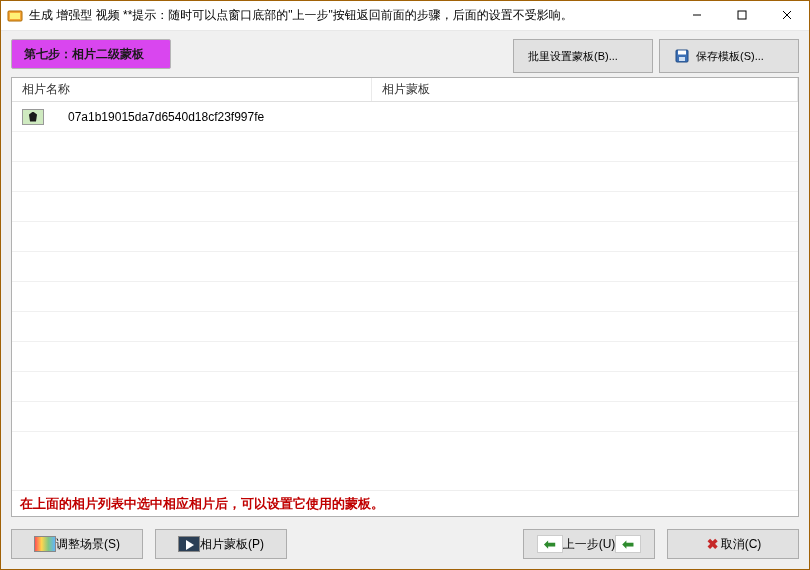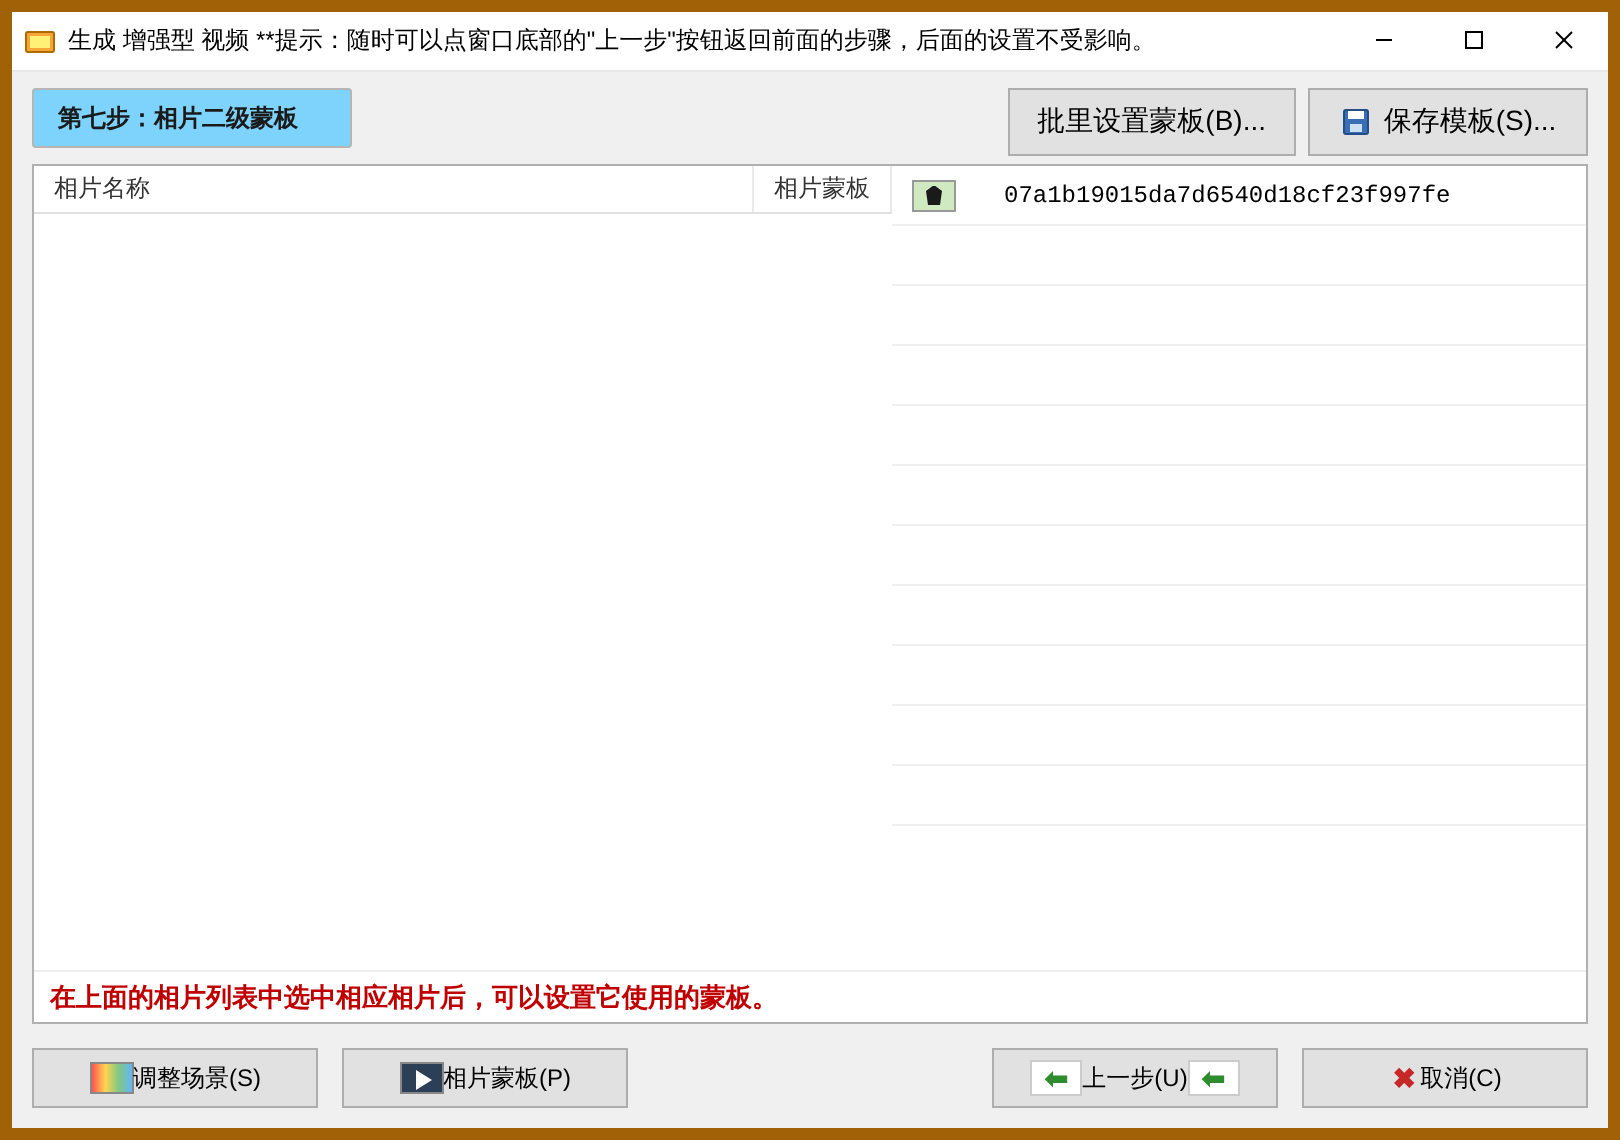--- a/index.html
+++ b/index.html
@@ -1,52 +1,52 @@
 <!DOCTYPE html>
 <html><head>
 <meta charset="utf-8">
 <style>
   * { box-sizing: border-box; margin: 0; padding: 0; }
   html, body { width: 810px; height: 570px; font-family: "Microsoft YaHei", "SimSun", sans-serif; font-size: 12px; background: #fff; overflow: hidden; }
-  .window { width: 810px; height: 570px; border: 6px solid #a16207; display: flex; flex-direction: column; background: #f0f0f0; }
+  .window { width: 810px; height: 570px; border: 1px solid #a16207; display: flex; flex-direction: column; background: #f0f0f0; }
   .titlebar { height: 30px; background: #fff; display: flex; align-items: center; padding-left: 6px; border-bottom: 1px solid #e8e8e8; }
   .titlebar-icon { width: 16px; height: 16px; margin-right: 6px; }
   .titlebar-text { flex: 1; font-size: 12px; color: #000; white-space: nowrap; overflow: hidden; }
   .win-btns { display: flex; height: 100%; }
   .win-btn { width: 45px; height: 28px; display: flex; align-items: center; justify-content: center; color: #222; }
 
   .content { flex: 1; padding: 8px 10px 10px 10px; display: flex; flex-direction: column; gap: 8px; }
 
   .top-row { display: flex; align-items: stretch; gap: 6px; height: 30px; }
-  .step-chip { flex: 0 0 auto; min-width: 160px; height: 30px; border: 1px solid #b5b5b5; background: #7dd3fc; display: flex; align-items: center; padding: 0 12px; font-weight: bold; color: #1a1a1a; border-radius: 2px; }
+  .step-chip { flex: 0 0 auto; min-width: 160px; height: 30px; border: 1px solid #b5b5b5; background: #d946ef; display: flex; align-items: center; padding: 0 12px; font-weight: bold; color: #1a1a1a; border-radius: 2px; }
   .top-spacer { flex: 1; }
-  .btn { height: 30px; border: 1px solid #adadad; background: #e1e1e1; display: flex; align-items: center; justify-content: center; padding: 16px 14px; font-size: 14px; color: #000; cursor: default; gap: 6px; }
+  .btn { height: 30px; border: 1px solid #adadad; background: #e1e1e1; display: flex; align-items: center; padding: 16px 14px; font-size: 11px; color: #000; cursor: default; gap: 6px; }
   .btn.wide { min-width: 140px; }
 
   .panel { flex: 1; border: 1px solid #b0b0b0; background: #fff; display: flex; flex-direction: column; overflow: hidden; }
-  .list-wrap { flex: 1; display: flex; flex-direction: row; font-family: Liberation Mono, monospace; }
+  .list-wrap { flex: 1; display: flex; flex-direction: column; }
   .list-header { display: flex; height: 24px; background: #fff; border-bottom: 1px solid #e0e0e0; }
   .list-header .col { display: flex; align-items: center; padding: 0 10px; color: #333; border-right: 1px solid #eaeaea; }
   .col.name { flex: 0 0 360px; }
   .col.mask { flex: 1; }
   .list-body { flex: 1; overflow: hidden; }
   .row { display: flex; height: 30px; align-items: center; border-bottom: 1px solid #f0f0f0; }
   .row .cell { padding: 0 10px; display: flex; align-items: center; gap: 24px; }
   .cell.name { flex: 0 0 360px; }
   .cell.mask { flex: 1; justify-content: center; }
   .thumb { width: 22px; height: 16px; border: 1px solid #999; background: linear-gradient(135deg,#cfeac0 0%,#cfeac0 100%); position: relative; }
   .thumb::after { content: ""; position: absolute; left: 5px; top: 2px; width: 10px; height: 10px; background: #1a1a1a; clip-path: polygon(50% 0%, 90% 30%, 80% 100%, 20% 100%, 10% 30%); }
 
   .empty-row { height: 30px; border-bottom: 1px solid #f0f0f0; }
 
   .hint-bar { height: 26px; display: flex; align-items: center; padding: 11px 8px; color: #c00000; font-weight: bold; font-size: 13px; border-top: 1px solid #eee; }
 
   .bottom-row { display: flex; gap: 12px; align-items: center; padding-top: 4px; }
   .bottom-row .spacer { flex: 1; }
-  .bottom-btn { height: 30px; width: 143px; border: 1px solid #adadad; background: #e1e1e1; display: flex; align-items: center; justify-content: center; gap: 0; font-size: 12px; cursor: default; }
+  .bottom-btn { height: 30px; width: 132px; border: 1px solid #adadad; background: #e1e1e1; display: flex; align-items: center; justify-content: center; gap: 0; font-size: 12px; cursor: default; }
   .ico { display: inline-flex; width: 16px; height: 16px; align-items: center; justify-content: center; flex-shrink: 0; }
   .arrow-green { color: #2e8b2e; font-weight: bold; font-size: 14px; line-height: 1; }
   .x-red { color: #c62828; font-weight: bold; font-size: 14px; }
   .save-ico svg { display: block; }
   .scene-ico { width: 22px; height: 16px; background: linear-gradient(90deg,#ff5252,#ffd54f,#81c784,#64b5f6); border: 1px solid #888; }
   .preview-ico { width: 22px; height: 16px; background: #2b3f56; border: 1px solid #888; position: relative; }
   .preview-ico::after { content: ""; position: absolute; left: 7px; top: 3px; width: 0; height: 0; border-left: 8px solid #fff; border-top: 5px solid transparent; border-bottom: 5px solid transparent; }
   .step-pair { display: flex; align-items: center; background: #fff; border: 1px solid #ccc; padding: 0 6px; height: 18px; }
 </style>
 </head>

